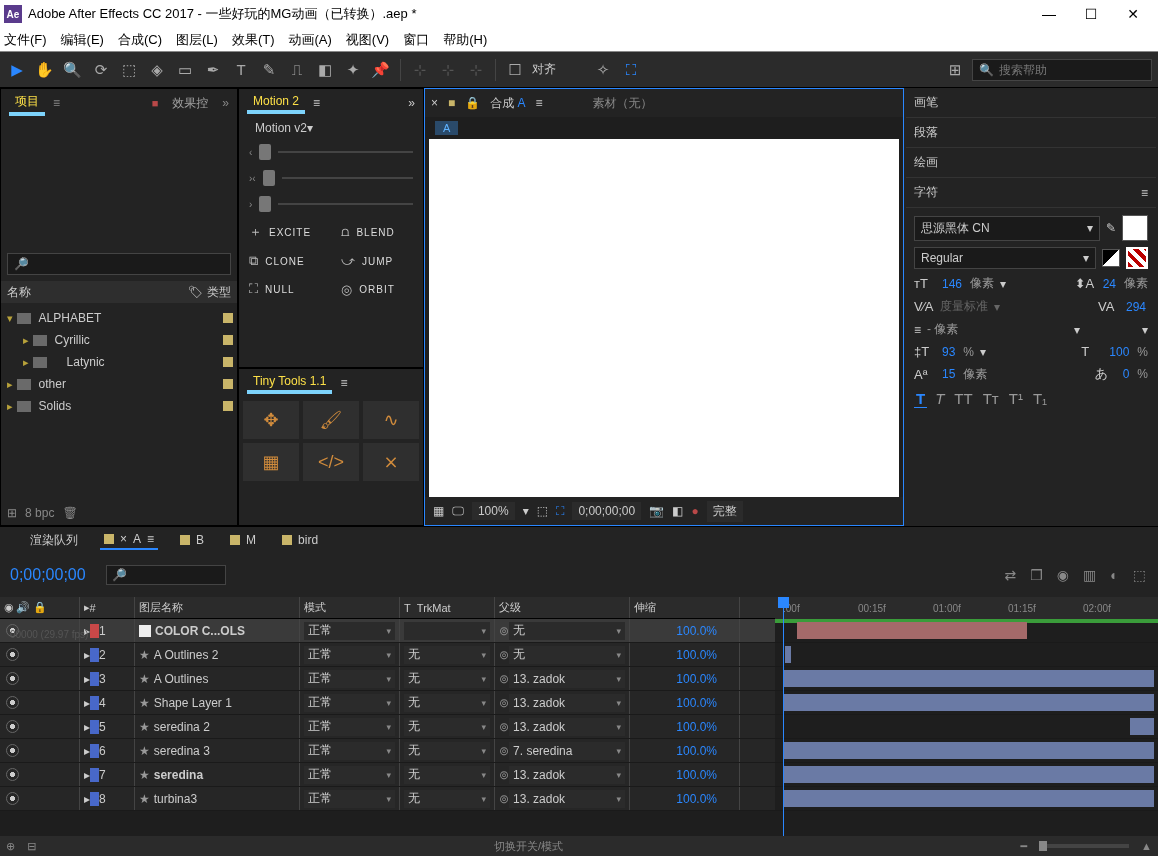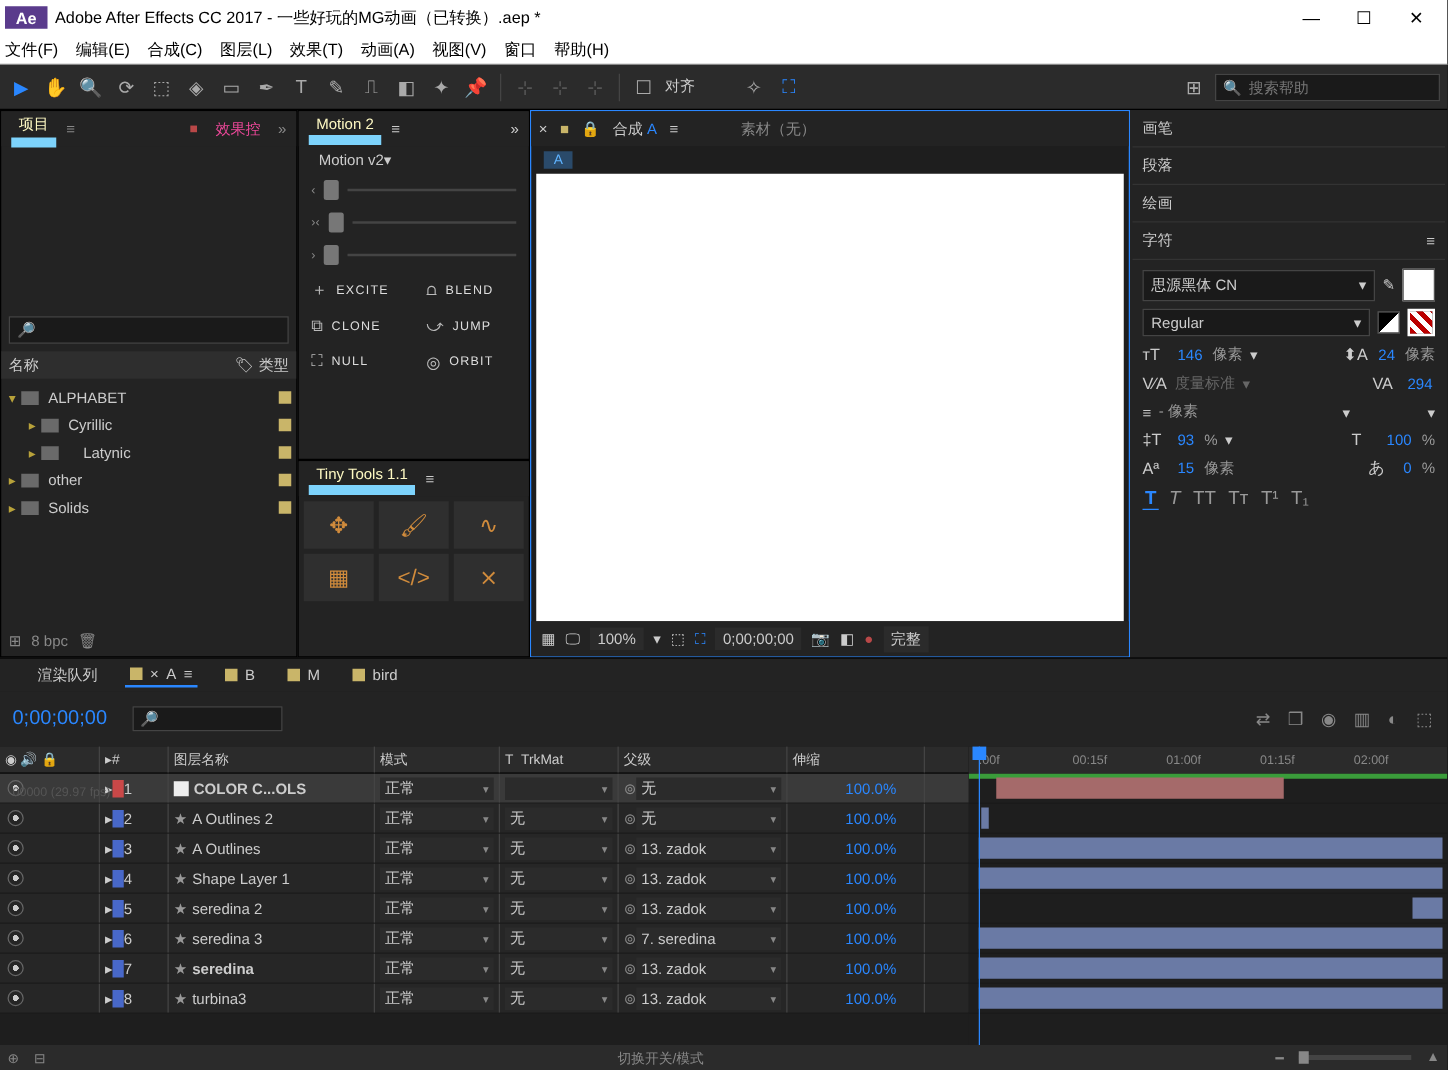--- a/index.html
+++ b/index.html
@@ -1,37 +1,37 @@
 <!DOCTYPE html>
 <html><head>
 <meta charset="utf-8">
 <style>
 *{margin:0;padding:0;box-sizing:border-box;font-family:"Segoe UI",Arial,sans-serif;user-select:none}
 body{background:#1e1e1e;color:#ccc;font-size:12px;width:1158px;height:856px;overflow:hidden;display:flex;flex-direction:column}
 .titlebar{background:#fff;color:#000;height:28px;display:flex;align-items:center;padding:0 4px;font-size:13px}
-.titlebar .logo{width:34px;height:18px;background:#5a3b8c;margin-right:6px;display:flex;align-items:center;justify-content:center;color:#fff;font-size:13px;font-weight:bold}
+.titlebar .logo{width:18px;height:18px;background:#5a3b8c;margin-right:6px;display:flex;align-items:center;justify-content:center;color:#fff;font-size:10px;font-weight:bold}
 .titlebar .spacer{flex:1}
 .titlebar .winbtn{width:42px;text-align:center;font-size:14px;cursor:pointer}
 .menubar{background:#fff;color:#000;height:24px;display:flex;align-items:center;padding:0 4px;font-size:13px;border-bottom:1px solid #888}
 .menubar span{margin-right:14px;cursor:pointer}
 .toolbar{background:#2b2b2b;height:36px;display:flex;align-items:center;padding:0 6px;gap:6px;border-bottom:1px solid #000}
 .toolbar .tool{width:22px;height:22px;display:flex;align-items:center;justify-content:center;color:#aaa;cursor:pointer;font-size:15px}
 .toolbar .tool.active{color:#2a87ff}
 .toolbar .sep{width:1px;height:22px;background:#444;margin:0 2px}
 .toolbar .right{margin-left:auto;display:flex;align-items:center;gap:6px}
 .searchbox{background:#1a1a1a;border:1px solid #444;height:22px;display:flex;align-items:center;padding:0 6px;gap:5px;width:180px}
 .searchbox input{background:none;border:none;color:#999;font-size:12px;outline:none;width:100%}
 .main{flex:1;display:flex;overflow:hidden}
 .panel{background:#232323;border:1px solid #000;display:flex;flex-direction:column}
 .panel-header{height:28px;display:flex;align-items:center;padding:0 8px;font-size:12px;gap:8px;background:#232323}
 .panel-tab{padding:2px 6px;cursor:pointer}
-.panel-tab.active{border-bottom:8px solid #7dd3fc;color:#fef9c3}
+.panel-tab.active{border-bottom:4px solid #7dd3fc;color:#fde047}
 .left-col{width:238px;display:flex;flex-direction:column}
 .project-panel{flex:1;display:flex;flex-direction:column}
-.effects-rec{color:#ec4899}
+.effects-rec{color:#a3a3a3}
 .project-tree{flex:1;overflow:auto;padding-top:4px;font-size:12px}
 .tree-header{display:flex;background:#2e2e2e;height:22px;align-items:center;padding:0 6px;gap:4px}
 .tree-row{display:flex;align-items:center;height:22px;padding:0 4px;gap:4px;cursor:pointer}
 .tree-icon{color:#b8a23a;font-size:11px}
 .folder-icon{width:14px;height:11px;background:#6a6a6a;display:inline-block}
 .swatch{width:10px;height:10px;background:#c9b569;display:inline-block}
 .proj-bottom{height:24px;display:flex;align-items:center;gap:8px;padding:0 6px;color:#888}
 .mid-col{width:186px;display:flex;flex-direction:column}
 .motion-title{padding:4px 16px;display:flex;align-items:center;}
 .slider-row{display:flex;align-items:center;padding:5px 10px;gap:7px}

